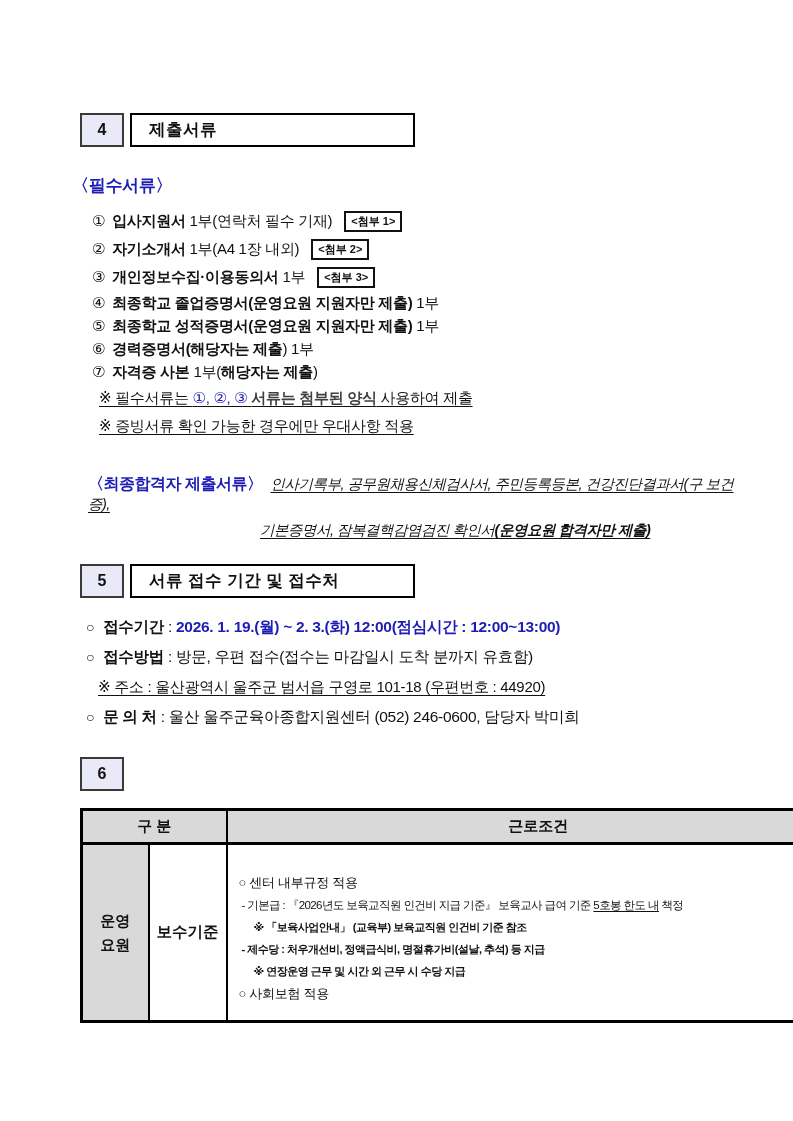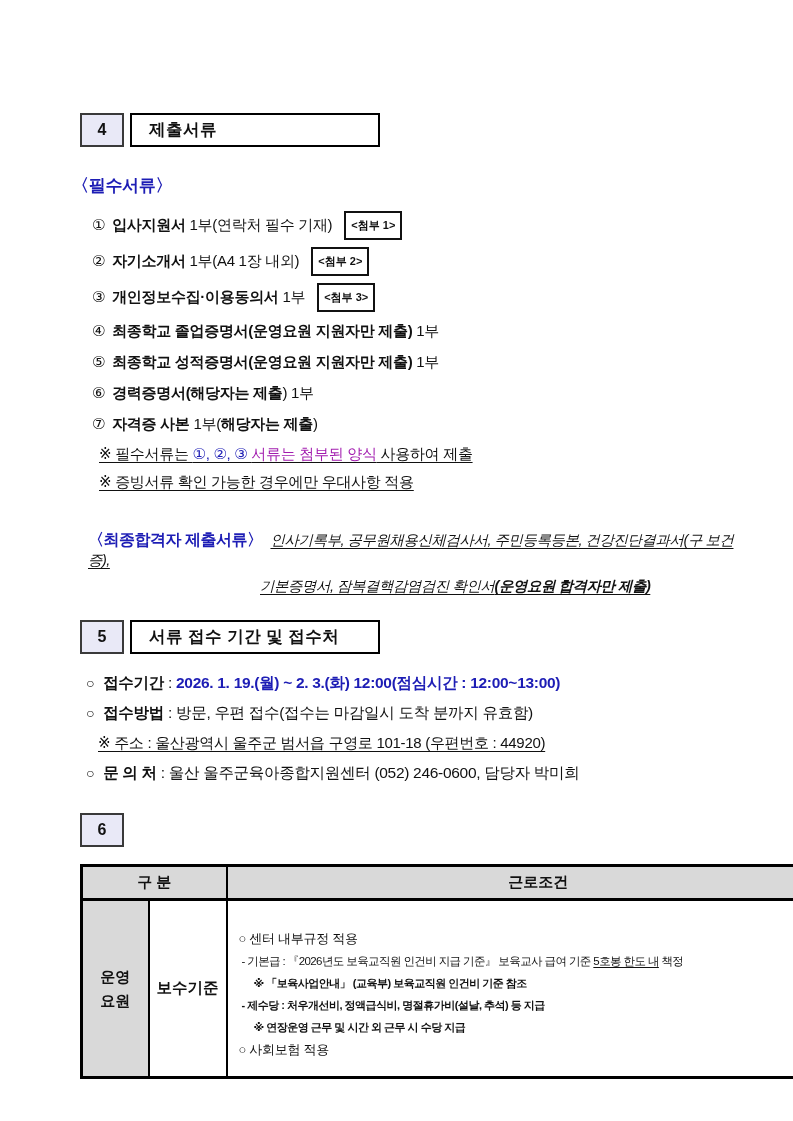--- a/index.html
+++ b/index.html
@@ -9,41 +9,41 @@
   .content { padding: 113px 40px 0 72px; }
 
   
   .sec-header { display: flex; align-items: stretch; margin-left: 8px; height: 34px; }
   .sec-num {
     width: 44px; height: 34px; border: 2px solid #3a3a3a; background: #e9e9f7;
     display: flex; align-items: center; justify-content: center;
     font-weight: bold; font-size: 16px; color: #111;
   }
   .sec-title {
-    width: 250px; height: 34px; border: 2px solid #000; margin-left: 6px;
+    width: 285px; height: 34px; border: 2px solid #000; margin-left: 6px;
     display: flex; align-items: center; padding-left: 17px;
     font-weight: bold; font-size: 16.5px; letter-spacing: 0.5px;
   }
   .blue-heading { margin-top: 27px; color: #1d1db5; font-weight: bold; font-size: 17px; letter-spacing: -0.3px; }
 
   .doc-list { margin-top: 14px; }
-  .doc-item { margin: 7px 0 0 20px; font-size: 15px; line-height: 24px; letter-spacing: -0.3px; }
+  .doc-item { margin: 7px 0 0 20px; font-size: 15px; line-height: 16px; letter-spacing: -0.3px; }
   .doc-item .num { font-size: 15px; margin-right: 7px; }
   .bold { font-weight: bold; }
   .attach-box {
     display: inline-block; border: 2px solid #111; font-size: 11px; font-weight: bold;
     padding: 0 5px 1px 5px; margin-left: 12px; vertical-align: 1px; letter-spacing: 0;
   }
 
   .note-line {
     margin: 7px 0 0 27px; font-size: 15px; line-height: 21px; letter-spacing: -0.3px;
     text-decoration: underline; text-underline-offset: 3px;
   }
   .note-blue { color: #1d1db5; }
-  .note-blue-bold { color: #a21caf; font-weight: normal; }
+  .note-blue-bold { color: #404040; font-weight: bold; }
 
   .final-docs { margin: 38px 0 0 16px; font-size: 15px; }
   .fd-heading { color: #1d1db5; font-weight: bold; font-size: 16px; letter-spacing: -0.5px; margin-right: 8px; }
   .fd-italic {
     font-style: italic; font-size: 14.5px; letter-spacing: -0.5px;
     text-decoration: underline; text-underline-offset: 3px;
   }
   .fd-bold { font-weight: bold; }
   .final-line2 { padding-left: 172px; margin-top: 7px; }
 

